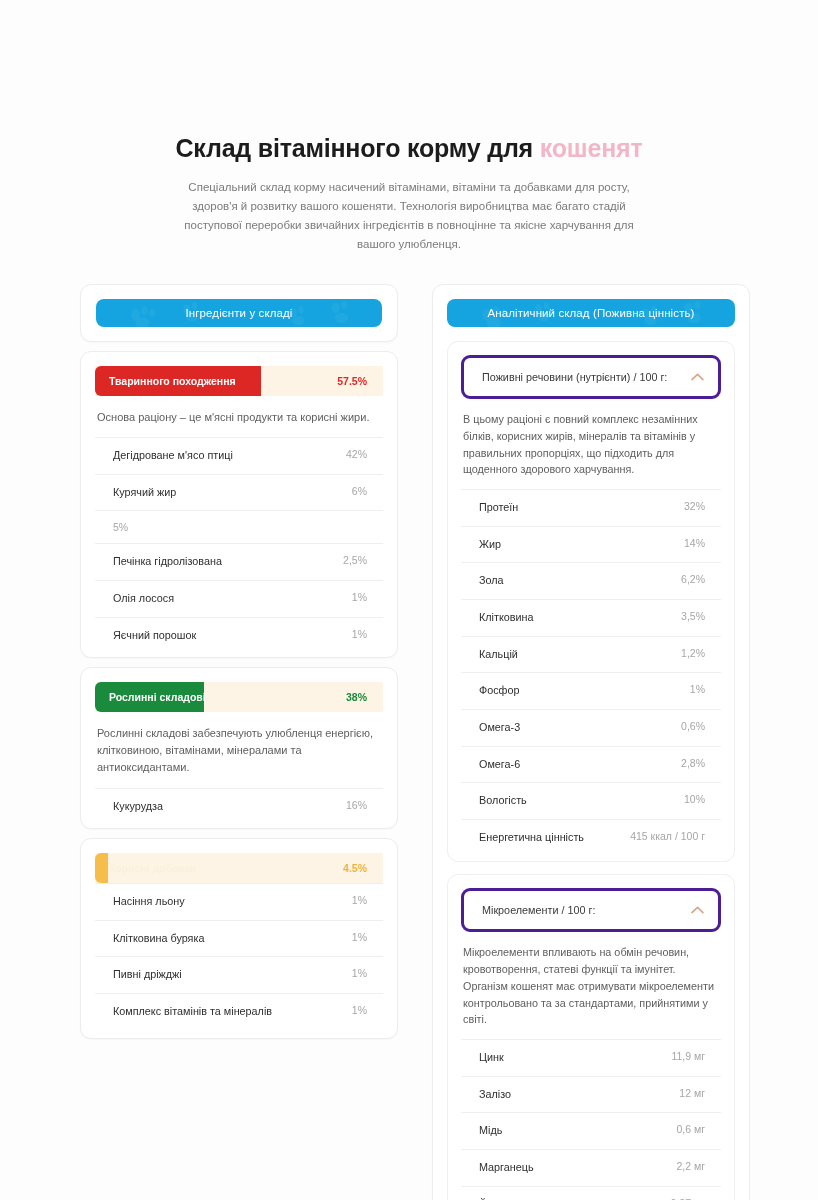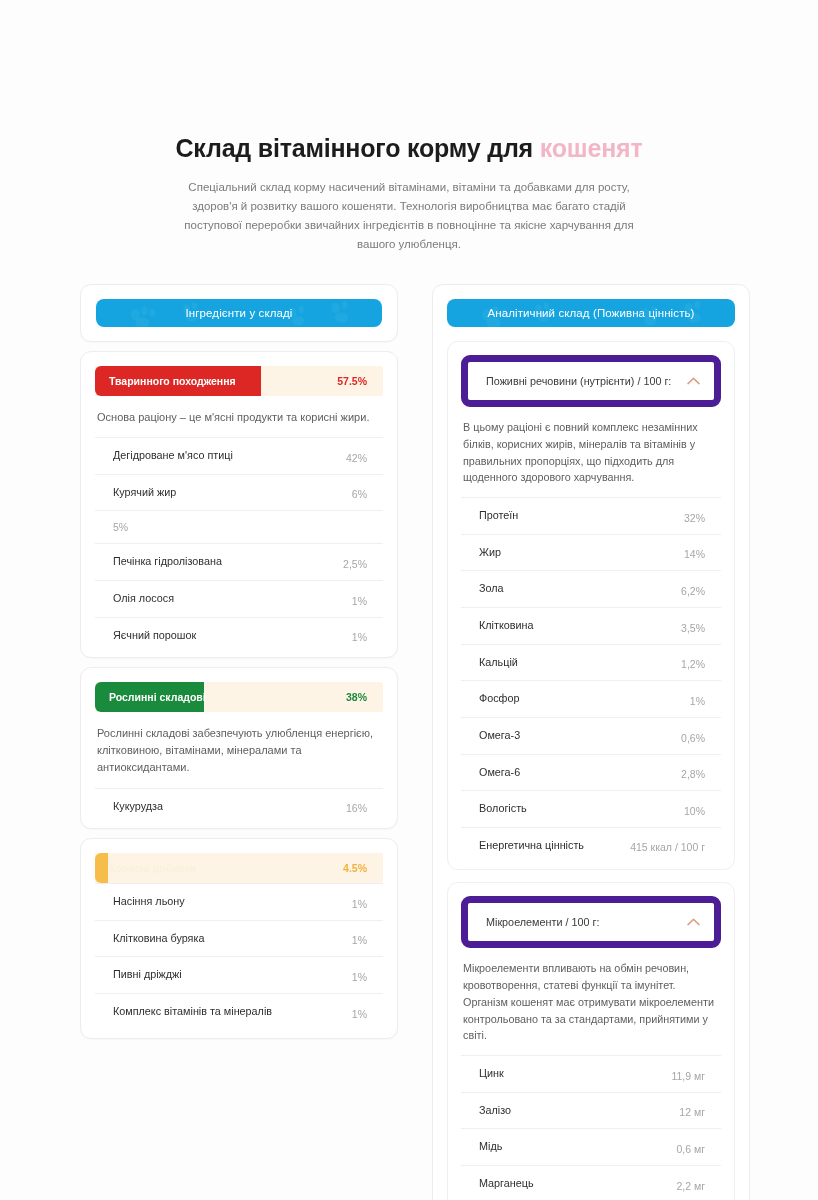--- a/index.html
+++ b/index.html
@@ -129,21 +129,21 @@
     font-size: 11px;
     line-height: 1.55;
     color: #5e5e5e;
     padding: 13px 2px 11px 2px;
   }
 
   
   .rows { border-top: 1px solid #efefef; }
   .row {
     display: flex;
-    align-items: flex-end;
+    align-items: flex-start;
     justify-content: space-between;
     gap: 22px;
     padding: 10px 6px 10px 18px;
     border-bottom: 1px solid #efefef;
     min-height: 28px;
   }
   .row:last-child { border-bottom: none; }
   .row-label {
     font-size: 10.8px;
     color: #2e2e2e;
@@ -154,21 +154,21 @@
     color: #a6a6a6;
     white-space: nowrap;
     padding-right: 10px;
   }
 
   
   .panel { padding: 14px 14px 16px 14px; }
   .panel .banner { margin-bottom: 14px; }
 
   .accordion {
-    border: 7px solid #4c1d95;
+    border: 3px solid #4c1d95;
     border-radius: 9px;
     padding: 13px 14px 13px 18px;
     display: flex;
     align-items: center;
     justify-content: space-between;
     background: #fff;
   }
   .accordion-title { font-size: 10.8px; color: #3a3a3a; }
   .chev { width: 13px; height: 8px; display: block; }
 

